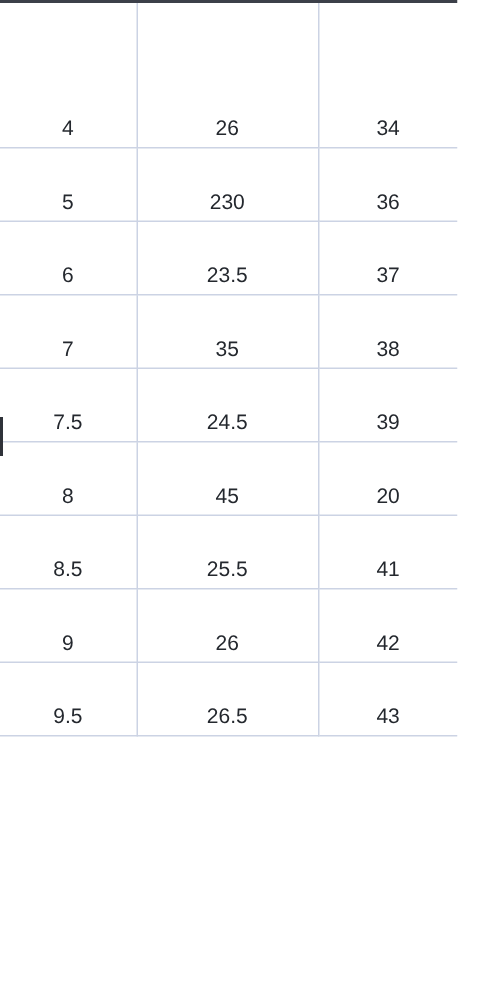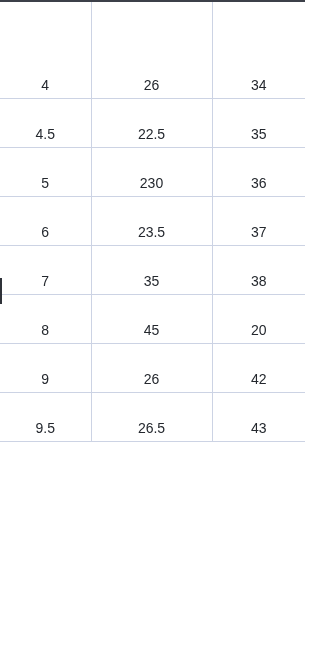--- a/index.html
+++ b/index.html
@@ -106,43 +106,48 @@
         <td></td>
       </tr>
 
 
       <tr class="data">
         <td>4</td>
         <td>26</td>
         <td>34</td>
       </tr>
       <tr class="data">
-        <td>4.5</td>
-        <td>22.5</td>
-        <td>35</td>
-      </tr>
-      <tr class="data">
         <td>5</td>
         <td>230</td>
         <td>36</td>
       </tr>
       <tr class="data">
         <td>6</td>
         <td>23.5</td>
         <td>37</td>
       </tr>
       <tr class="data">
         <td>7</td>
         <td>35</td>
         <td>38</td>
       </tr>
       <tr class="data">
+        <td>7.5</td>
+        <td>24.5</td>
+        <td>39</td>
+      </tr>
+      <tr class="data">
         <td>8</td>
         <td>45</td>
         <td>20</td>
+      </tr>
+      <tr class="data">
+        <td>8.5</td>
+        <td>25.5</td>
+        <td>41</td>
       </tr>
       <tr class="data">
         <td>9</td>
         <td>26</td>
         <td>42</td>
       </tr>
       <tr class="data">
         <td>9.5</td>
         <td>26.5</td>
         <td>43</td>

